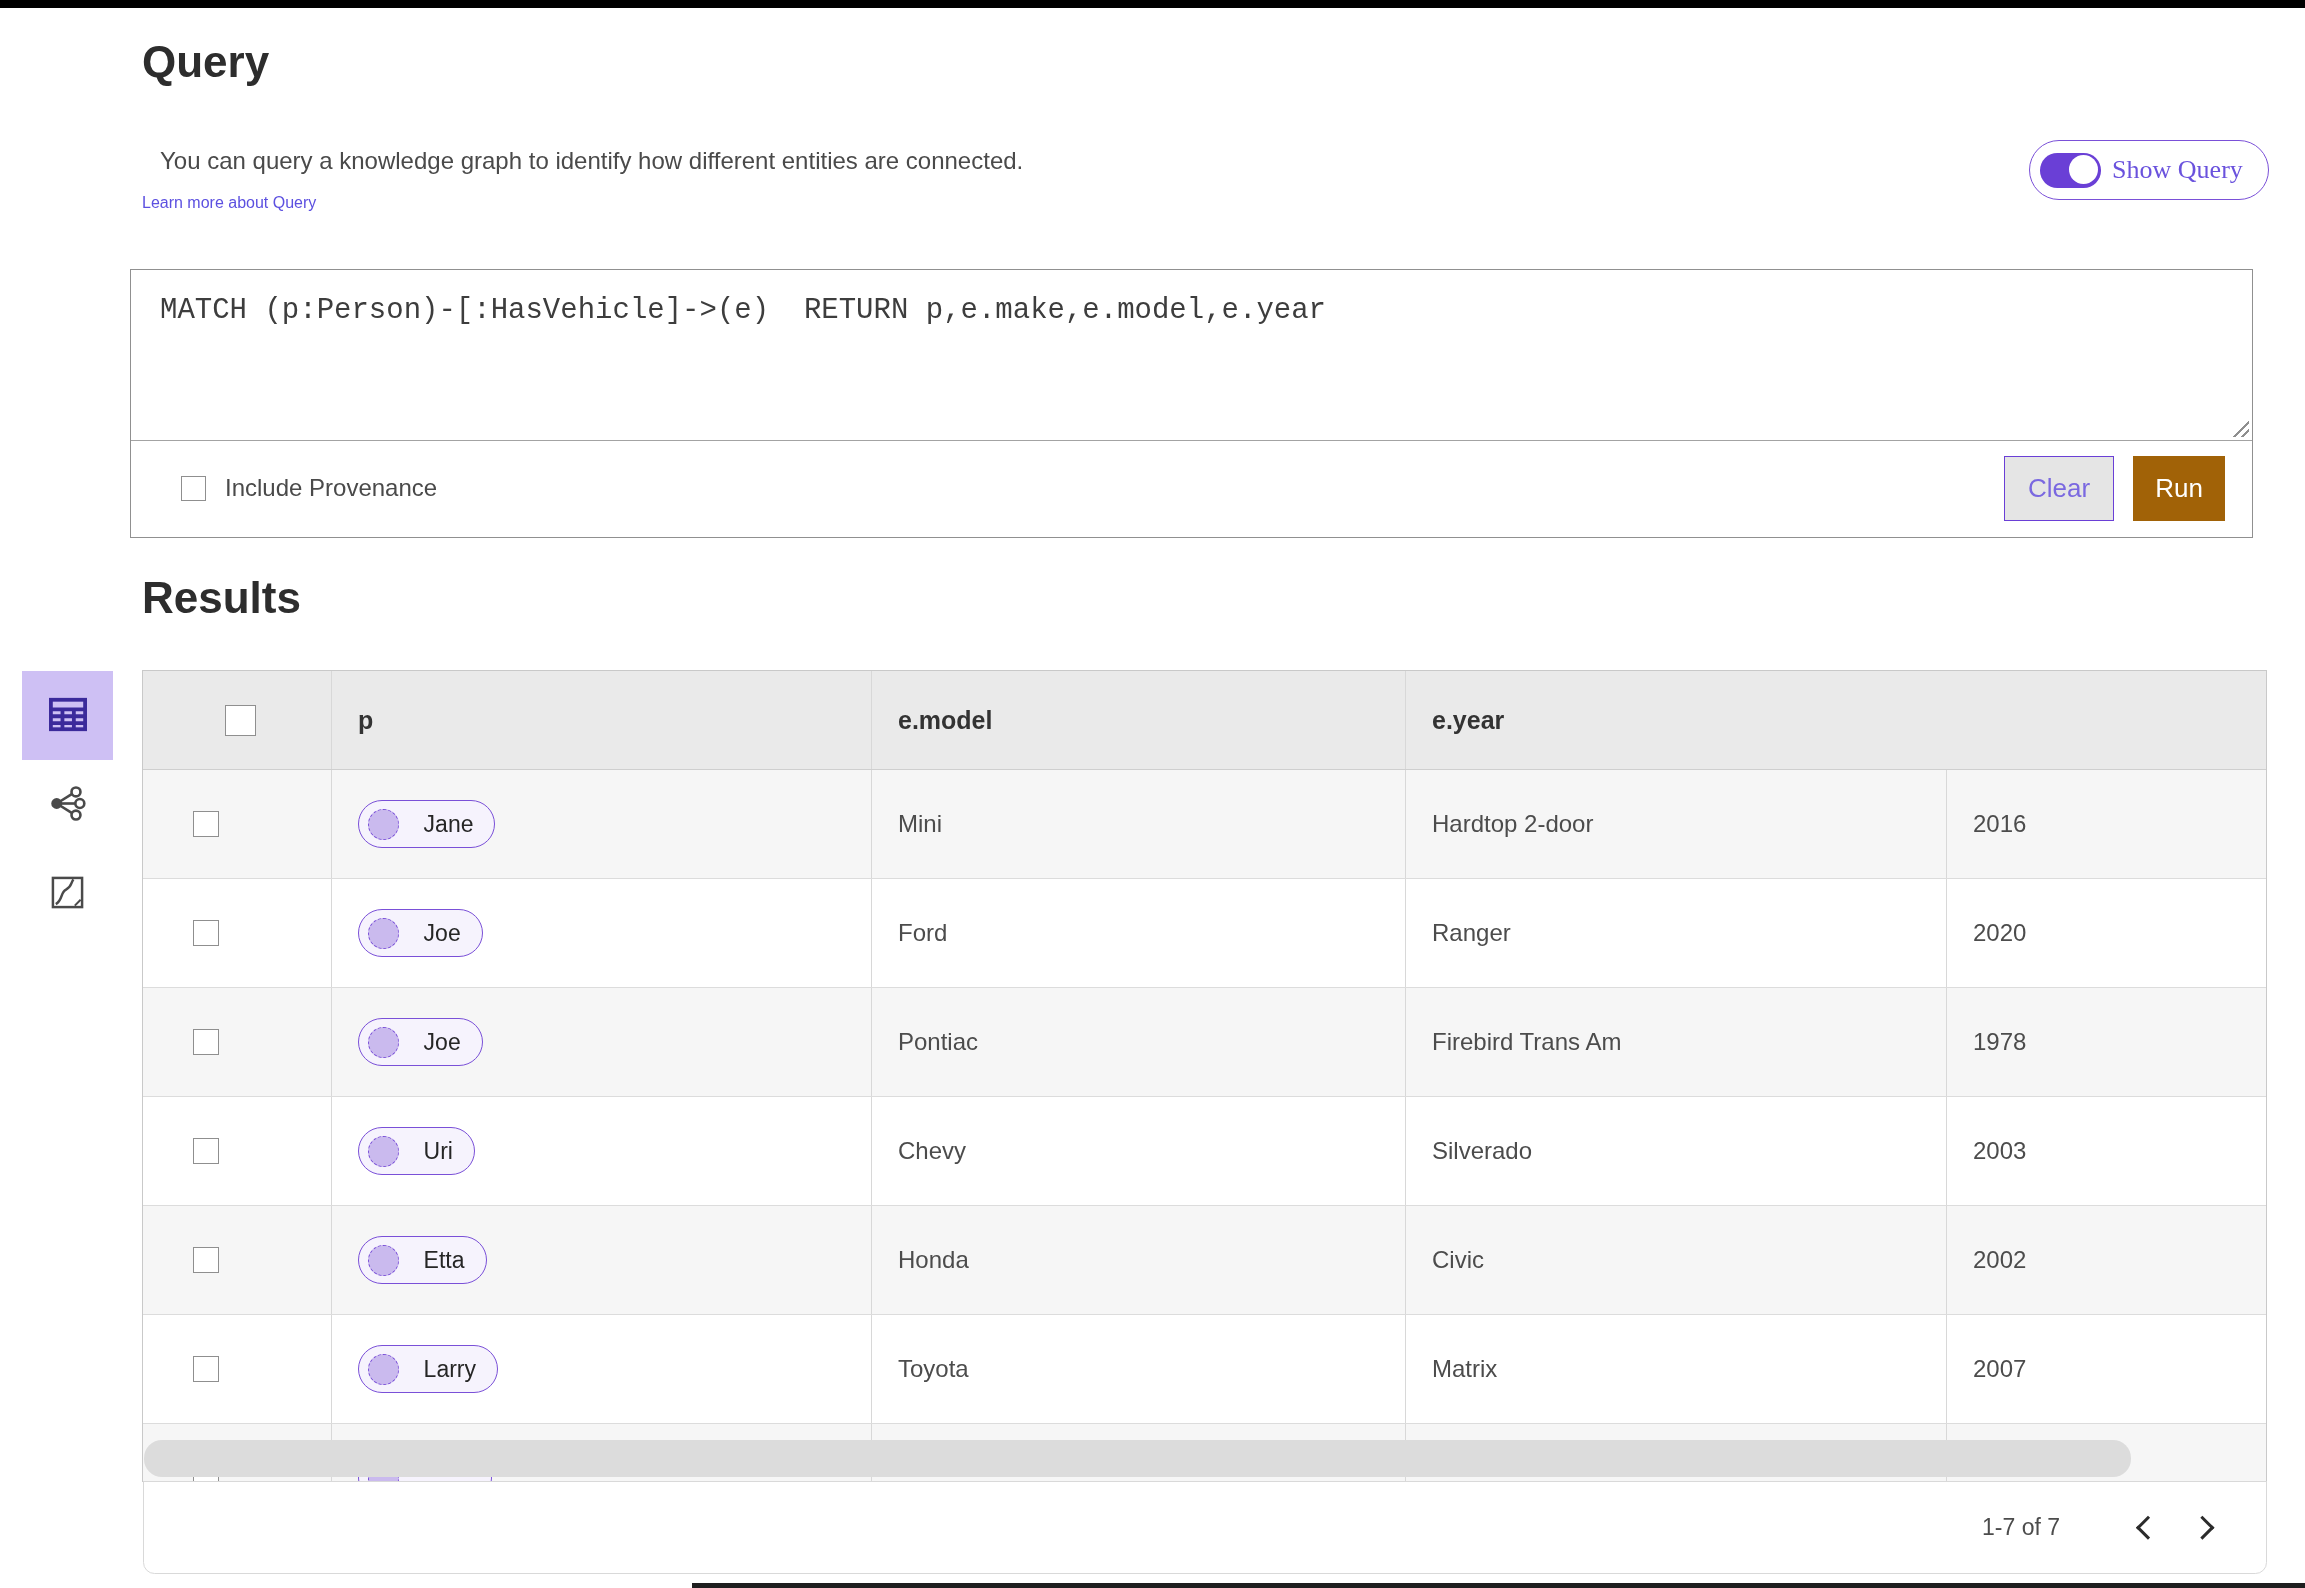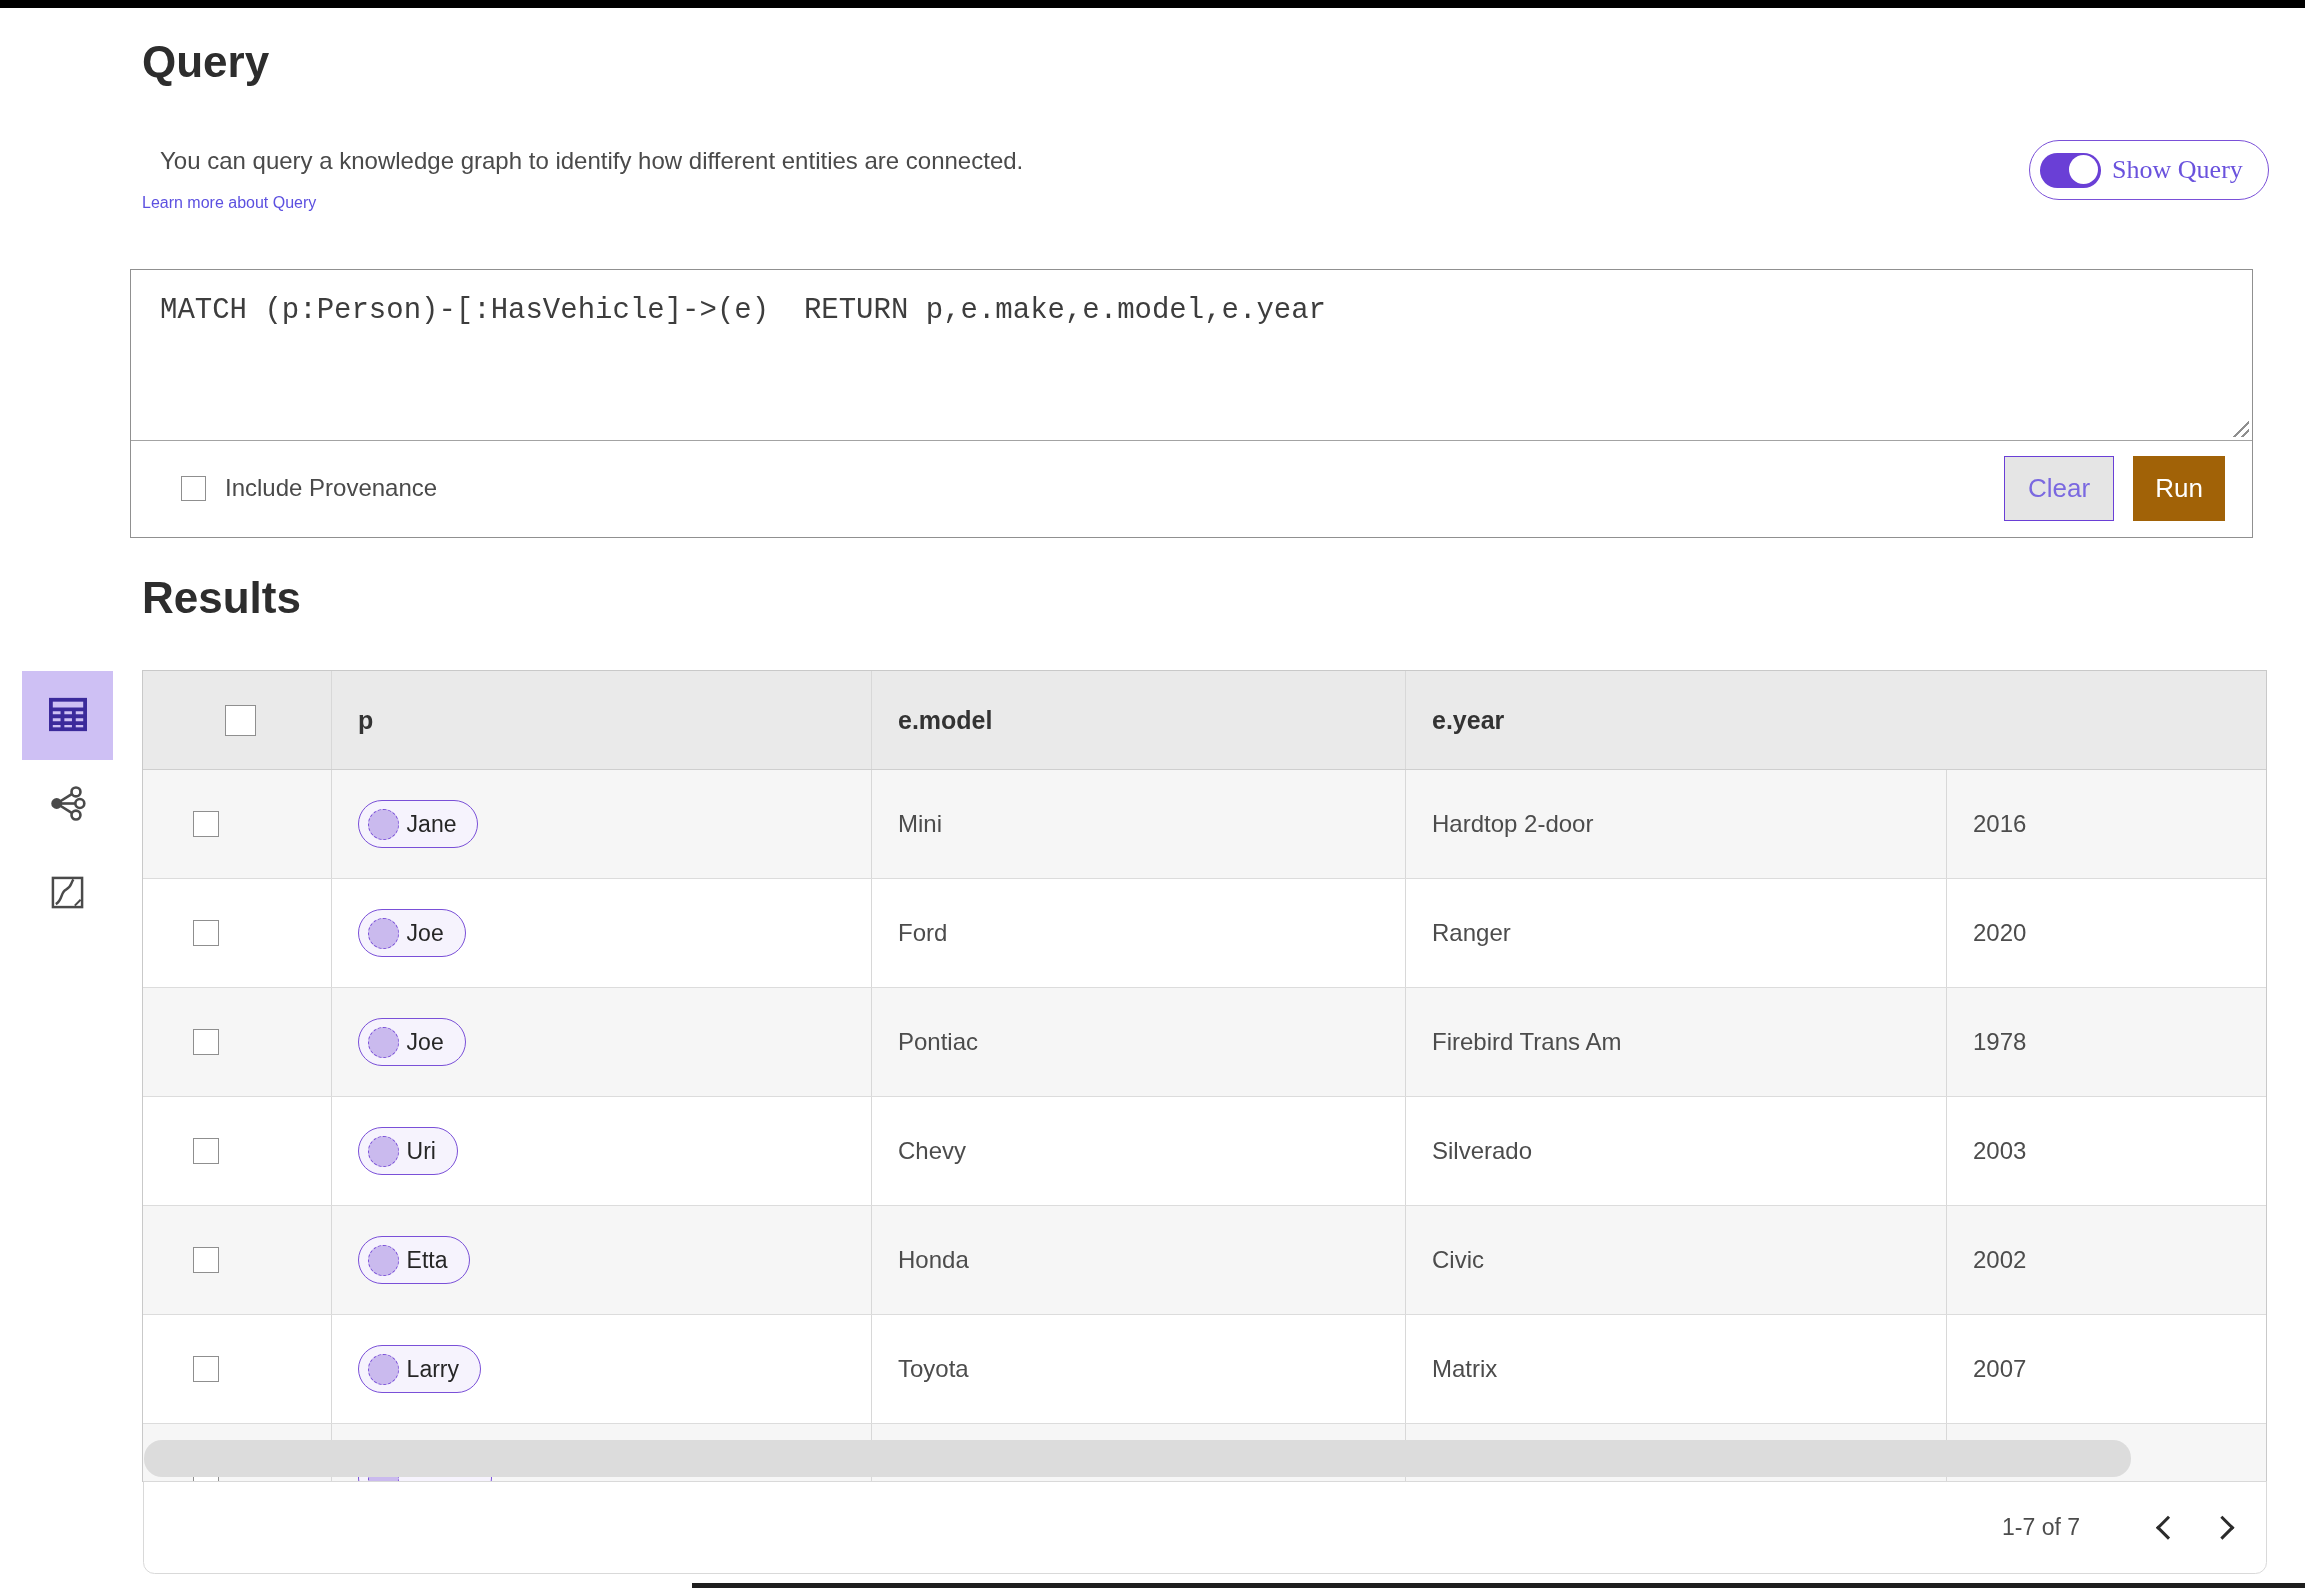--- a/index.html
+++ b/index.html
@@ -49,31 +49,31 @@
   .cell { display:flex; align-items:center; padding-left:26px; border-left:1px solid #d8d8d8; box-sizing:border-box; font-size:24px; color:#4c4c4c; overflow:hidden; }
   .cell:first-child { border-left:none; }
   .thead .cell { font-size:25px; font-weight:700; color:#333; }
   .thead .c-check { padding-left:82px; }
   .thead .checkbox { width:31px; height:31px; }
   .trow { height:109px; border-bottom:1px solid #dcdcdc; box-sizing:border-box; background:#fff; }
   .trow:nth-child(odd) { background:#f6f6f6; }
   .trow .c-check { padding-left:50px; }
   .trow .checkbox { width:26px; height:26px; }
 
-  .pill { display:inline-flex; align-items:center; gap:8px; height:48px; box-sizing:border-box;
+  .pill { display:inline-flex; align-items:center; gap:25px; height:48px; box-sizing:border-box;
     padding:0 21px 0 8.6px; border:1.9px solid #7a50d8; border-radius:25px; background:#f6f3fd; cursor:pointer; }
   .pill-circle { width:31px; height:31px; box-sizing:border-box; border-radius:50%; background:#cabaee; border:1.9px dashed #7a50d8; flex:0 0 auto; }
   .pill-label { font-size:23px; color:#262626; white-space:nowrap; }
   .trow.partial .pill { min-width:134px; }
 
   .hscroll-thumb { position:absolute; left:1px; bottom:3.8px; width:1987px; height:37px; border-radius:18px; background:#dcdcdc; cursor:grab; }
 
   .pagination-bar { position:absolute; left:143px; top:1481px; width:2124px; height:93px; box-sizing:border-box;
     background:#fff; border:1.9px solid #d9d9d9; border-radius:0 0 11.5px 11.5px;
-    display:flex; align-items:center; justify-content:flex-end; padding-right:10px; }
+    display:flex; align-items:center; justify-content:flex-end; padding-right:30px; }
   .page-range { font-size:23px; color:#4c4c4c; margin-right:54px; }
   .page-btn { width:61px; height:61px; display:flex; align-items:center; justify-content:center; background:transparent; border:none; cursor:pointer; }
   .chev { width:14.4px; height:14.4px; border-style:solid; border-color:#2b2b2b; border-width:0 3.4px 3.4px 0; display:inline-block; }
   .chev-left  { transform:rotate(135deg); margin-left:5.8px; }
   .chev-right { transform:rotate(-45deg); margin-right:5.8px; }
 </style>
 </head>
 <body>
 
 <div class="window-edge-top"></div>

